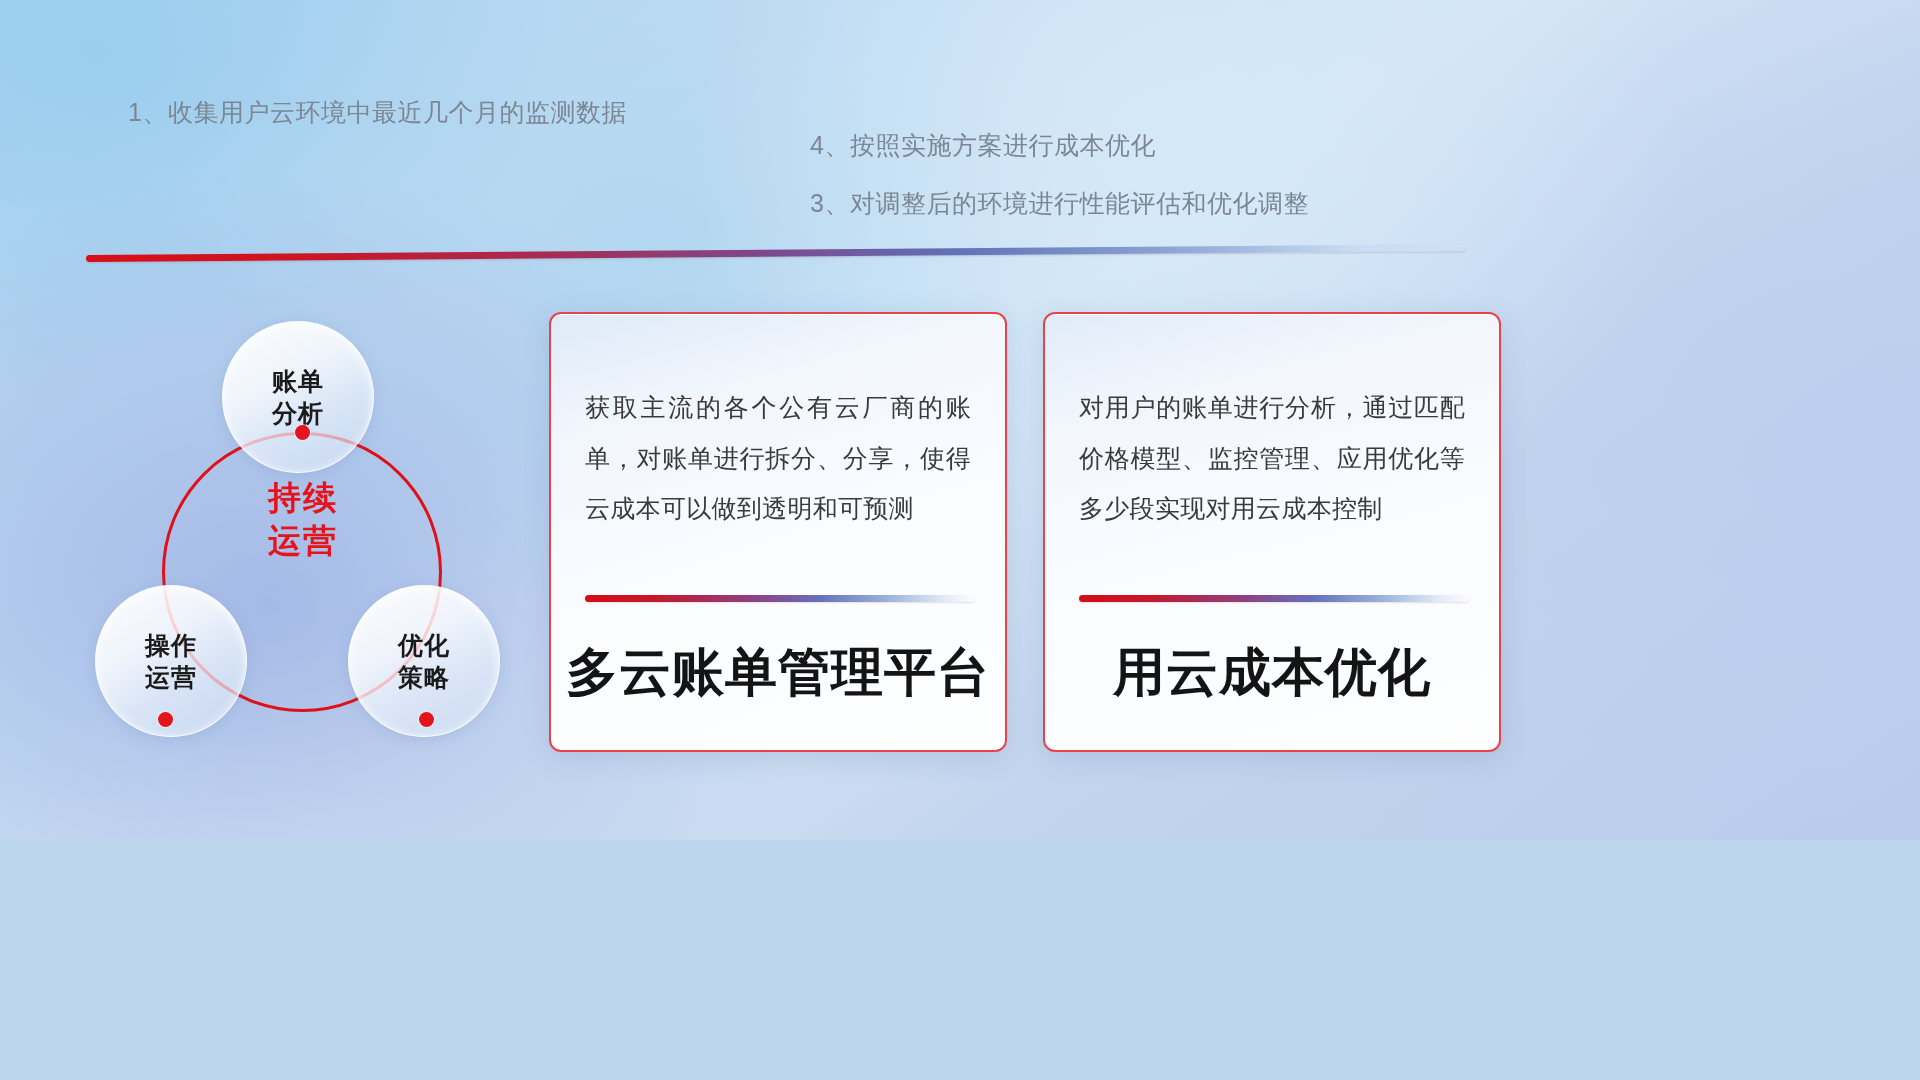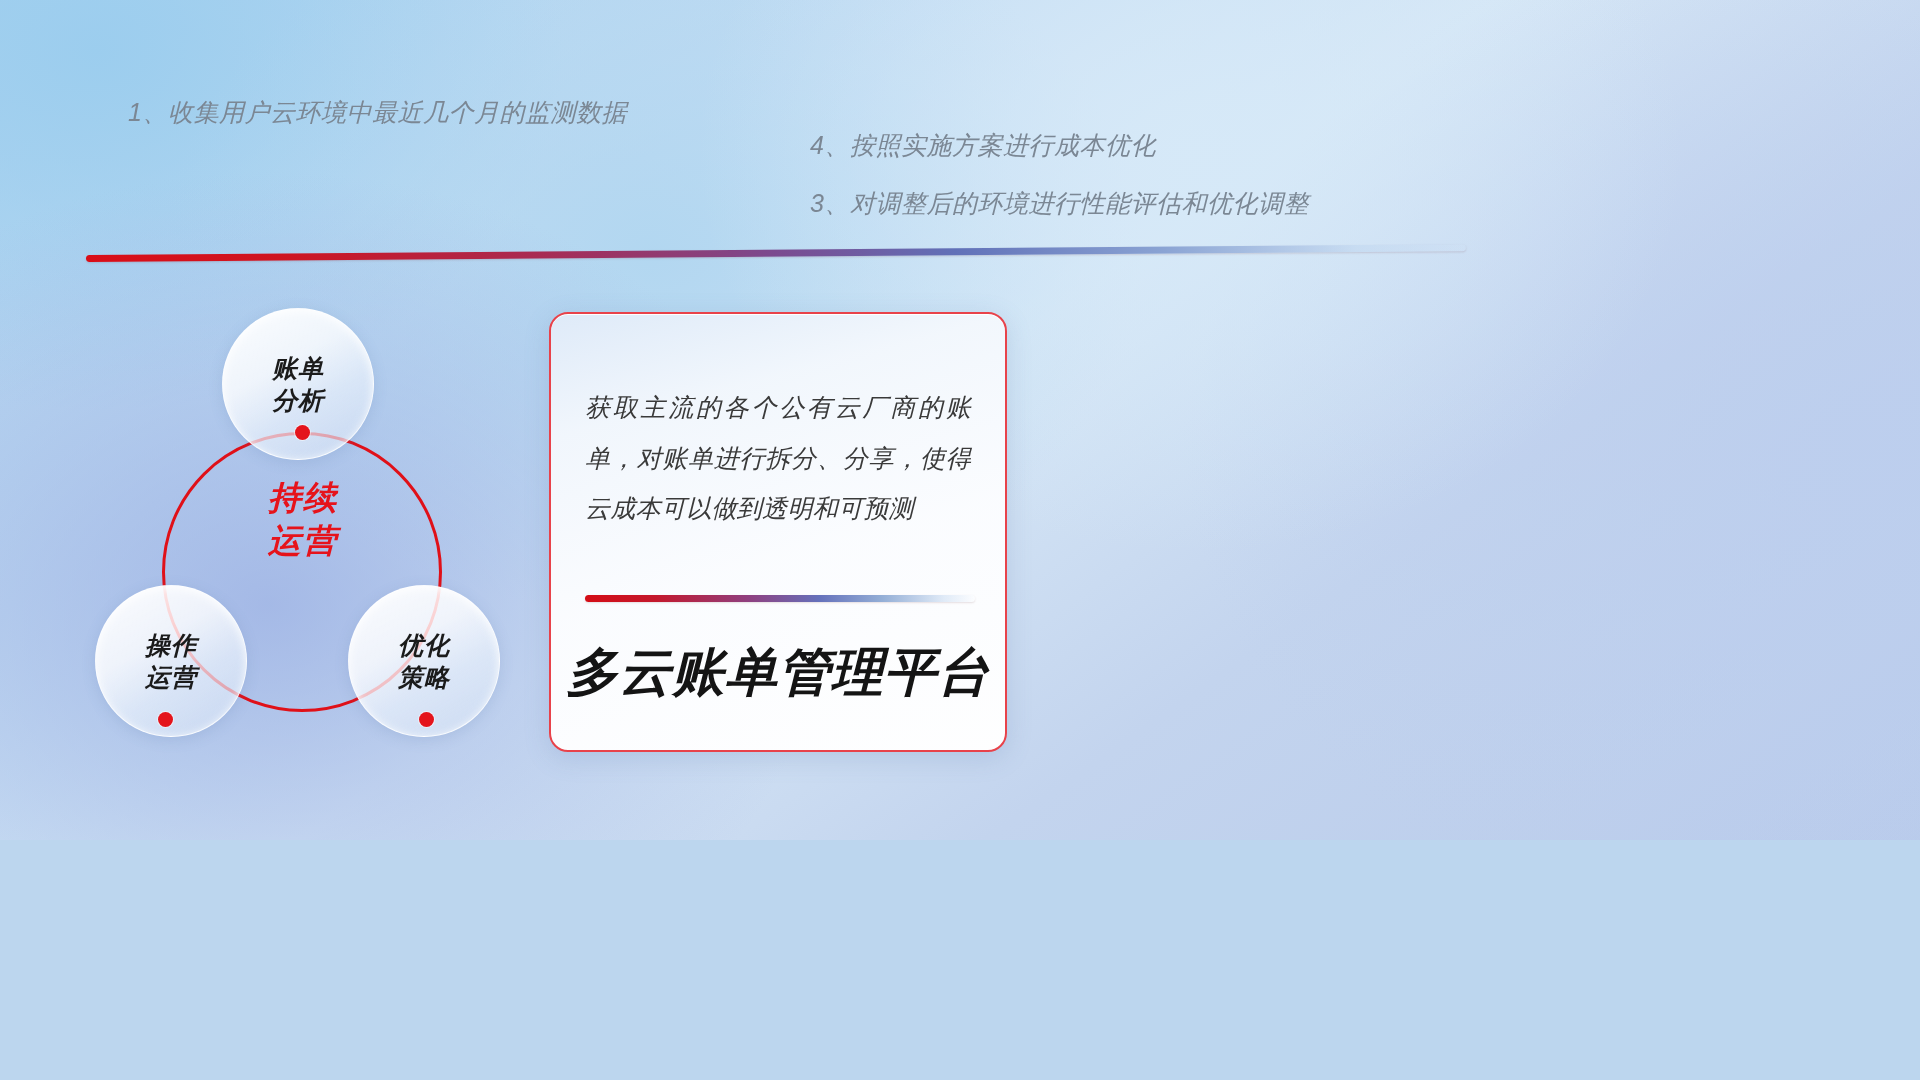--- a/index.html
+++ b/index.html
@@ -17,21 +17,20 @@
     width: 1920px;
     height: 840px;
     overflow: hidden;
     background:
       radial-gradient(ellipse 900px 700px at 14% 72%, rgba(150,170,225,0.72) 0%, rgba(150,170,225,0) 62%),
       radial-gradient(ellipse 760px 620px at 62% 18%, rgba(214,233,248,0.95) 0%, rgba(214,233,248,0) 65%),
       radial-gradient(ellipse 1000px 780px at 97% 52%, rgba(188,206,238,0.85) 0%, rgba(188,206,238,0) 68%),
       radial-gradient(ellipse 700px 520px at 34% 30%, rgba(176,214,240,0.9) 0%, rgba(176,214,240,0) 70%),
       radial-gradient(ellipse 650px 500px at 5% 6%, rgba(155,205,238,0.95) 0%, rgba(155,205,238,0) 72%),
       linear-gradient(145deg, #a9d2ef 0%, #c2dcf3 28%, #d6e7f6 48%, #c3d4ee 70%, #b9cbeb 100%);
-    font-style: italic;
   }
 
   
   .list {
     position: absolute;
     color: #7b8794;
     font-size: 25px;
     line-height: 1.0;
     white-space: nowrap;
   }
@@ -82,21 +81,21 @@
     display: flex;
     flex-direction: column;
     align-items: center;
     justify-content: center;
     color: #1b1b1b;
     font-size: 25px;
     font-weight: 700;
     line-height: 1.28;
     letter-spacing: 1px;
   }
-  #bubble-top    { left: 142px; top: 23px; }
+  #bubble-top    { left: 142px; top: 36px; }
   #bubble-left   { left: 15px;  top: 300px; align-items: center; }
   #bubble-right  { left: 268px; top: 300px; }
 
   .dot {
     position: absolute;
     width: 15px; height: 15px;
     border-radius: 50%;
     background: #e4141c;
     box-shadow: 0 0 0 1px rgba(255,255,255,0.5);
   }
@@ -124,21 +123,21 @@
     height: 440px;
     border: 2px solid #e8424a;
     border-radius: 12px;
     background:
       linear-gradient(165deg, rgba(226,236,249,0.92) 0%, rgba(244,248,253,0.95) 22%,
                       rgba(252,253,255,0.97) 55%, rgba(255,255,255,0.98) 100%);
     box-shadow: 0 6px 26px rgba(90,120,170,0.20), inset 0 1px 0 rgba(255,255,255,0.95);
     padding: 68px 34px 0 34px;
     overflow: hidden;
   }
-  #card-1 { left: 549px; border-radius: 19px; }
+  #card-1 { left: 549px; }
   #card-2 { left: 1043px; }
 
   .card-body {
     color: #3a3a3a;
     font-size: 25px;
     line-height: 2.02;
     text-align: justify;
     text-justify: inter-character;
     letter-spacing: 0.3px;
   }
@@ -210,14 +209,19 @@
     <div class="dot" id="dot-left"></div>
     <div class="dot" id="dot-right"></div>
   </div>
 
   <div class="card" id="card-1">
     <div class="card-body">获取主流的各个公有云厂商的账单，对账单进行拆分、分享，使得云成本可以做到透明和可预测</div>
     <div class="card-rule"></div>
     <div class="card-title">多云账单管理平台</div>
   </div>
 
+  <div class="card" id="card-2">
+    <div class="card-body">对用户的账单进行分析，通过匹配价格模型、监控管理、应用优化等多少段实现对用云成本控制</div>
+    <div class="card-rule"></div>
+    <div class="card-title">用云成本优化</div>
+  </div>
 
 </div>
 
 </body></html>

